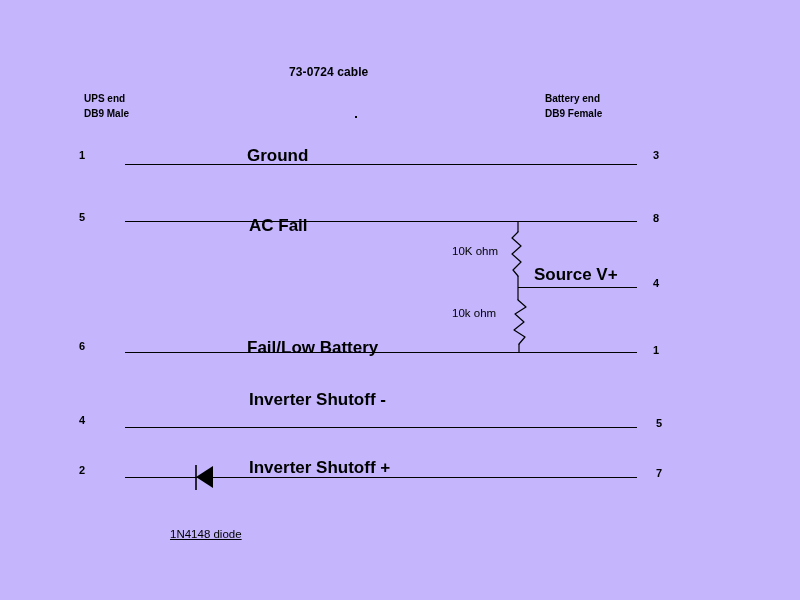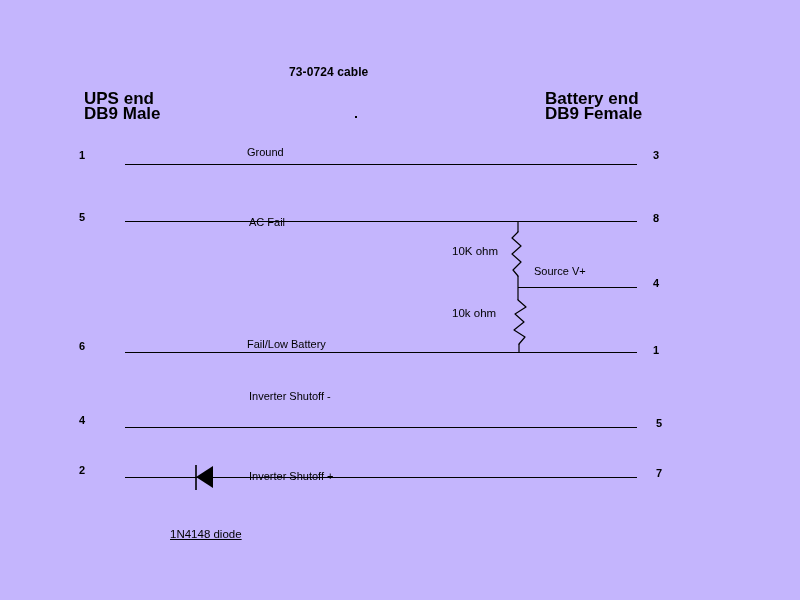--- a/index.html
+++ b/index.html
@@ -22,33 +22,33 @@
   .abs { position: absolute; }
 
   
   .title {
     font-size: 12px;
     font-weight: bold;
     letter-spacing: 0.1px;
     white-space: nowrap;
   }
   .endhdr {
-    font-size: 17px;
+    font-size: 10px;
     font-weight: bold;
     line-height: 15px;
     white-space: nowrap;
   }
   .pin {
     font-size: 11px;
     font-weight: bold;
     white-space: nowrap;
   }
   .siglabel {
-    font-size: 11px;
-    font-weight: normal;
+    font-size: 17px;
+    font-weight: bold;
     white-space: nowrap;
   }
   .complabel {
     font-size: 11.5px;
     font-weight: normal;
     white-space: nowrap;
     text-align: center;
   }
 
   
@@ -110,21 +110,21 @@
   <div class="abs siglabel" style="left:247px; top:338px;">Fail/Low Battery</div>
   <div class="abs wire" style="left:125px; top:352px; width:512px;"></div>
   <div class="abs pin" style="left:653px; top:344px;">1</div>
 
   <div class="abs pin" style="left:79px; top:414px;">4</div>
   <div class="abs siglabel" style="left:249px; top:390px;">Inverter Shutoff -</div>
   <div class="abs wire" style="left:125px; top:427px; width:512px;"></div>
   <div class="abs pin" style="left:656px; top:417px;">5</div>
 
   <div class="abs pin" style="left:79px; top:464px;">2</div>
-  <div class="abs siglabel" style="left:249px; top:458px;margin-top:12px;">Inverter Shutoff +</div>
+  <div class="abs siglabel" style="left:249px; top:458px;">Inverter Shutoff +</div>
   <div class="abs wire" style="left:125px; top:477px; width:512px;"></div>
   <div class="abs pin" style="left:656px; top:467px;">7</div>
   <div class="abs complabel" style="left:170px; top:528px;text-decoration:underline;">1N4148 diode</div>
 
   <svg class="overlay" viewBox="0 0 800 600">
 
     <g>
       <path d="M518,221 L518,232" stroke="#000" stroke-width="1.2" fill="none"></path>
       <path d="M518,232 L512,238 L521,246 L512,254 L521,262 L513,270 L518,276" stroke="#000" stroke-width="1.2" fill="none" stroke-linejoin="round" stroke-linecap="round"></path>
       <path d="M518,276 L518,287" stroke="#000" stroke-width="1.2" fill="none"></path>

